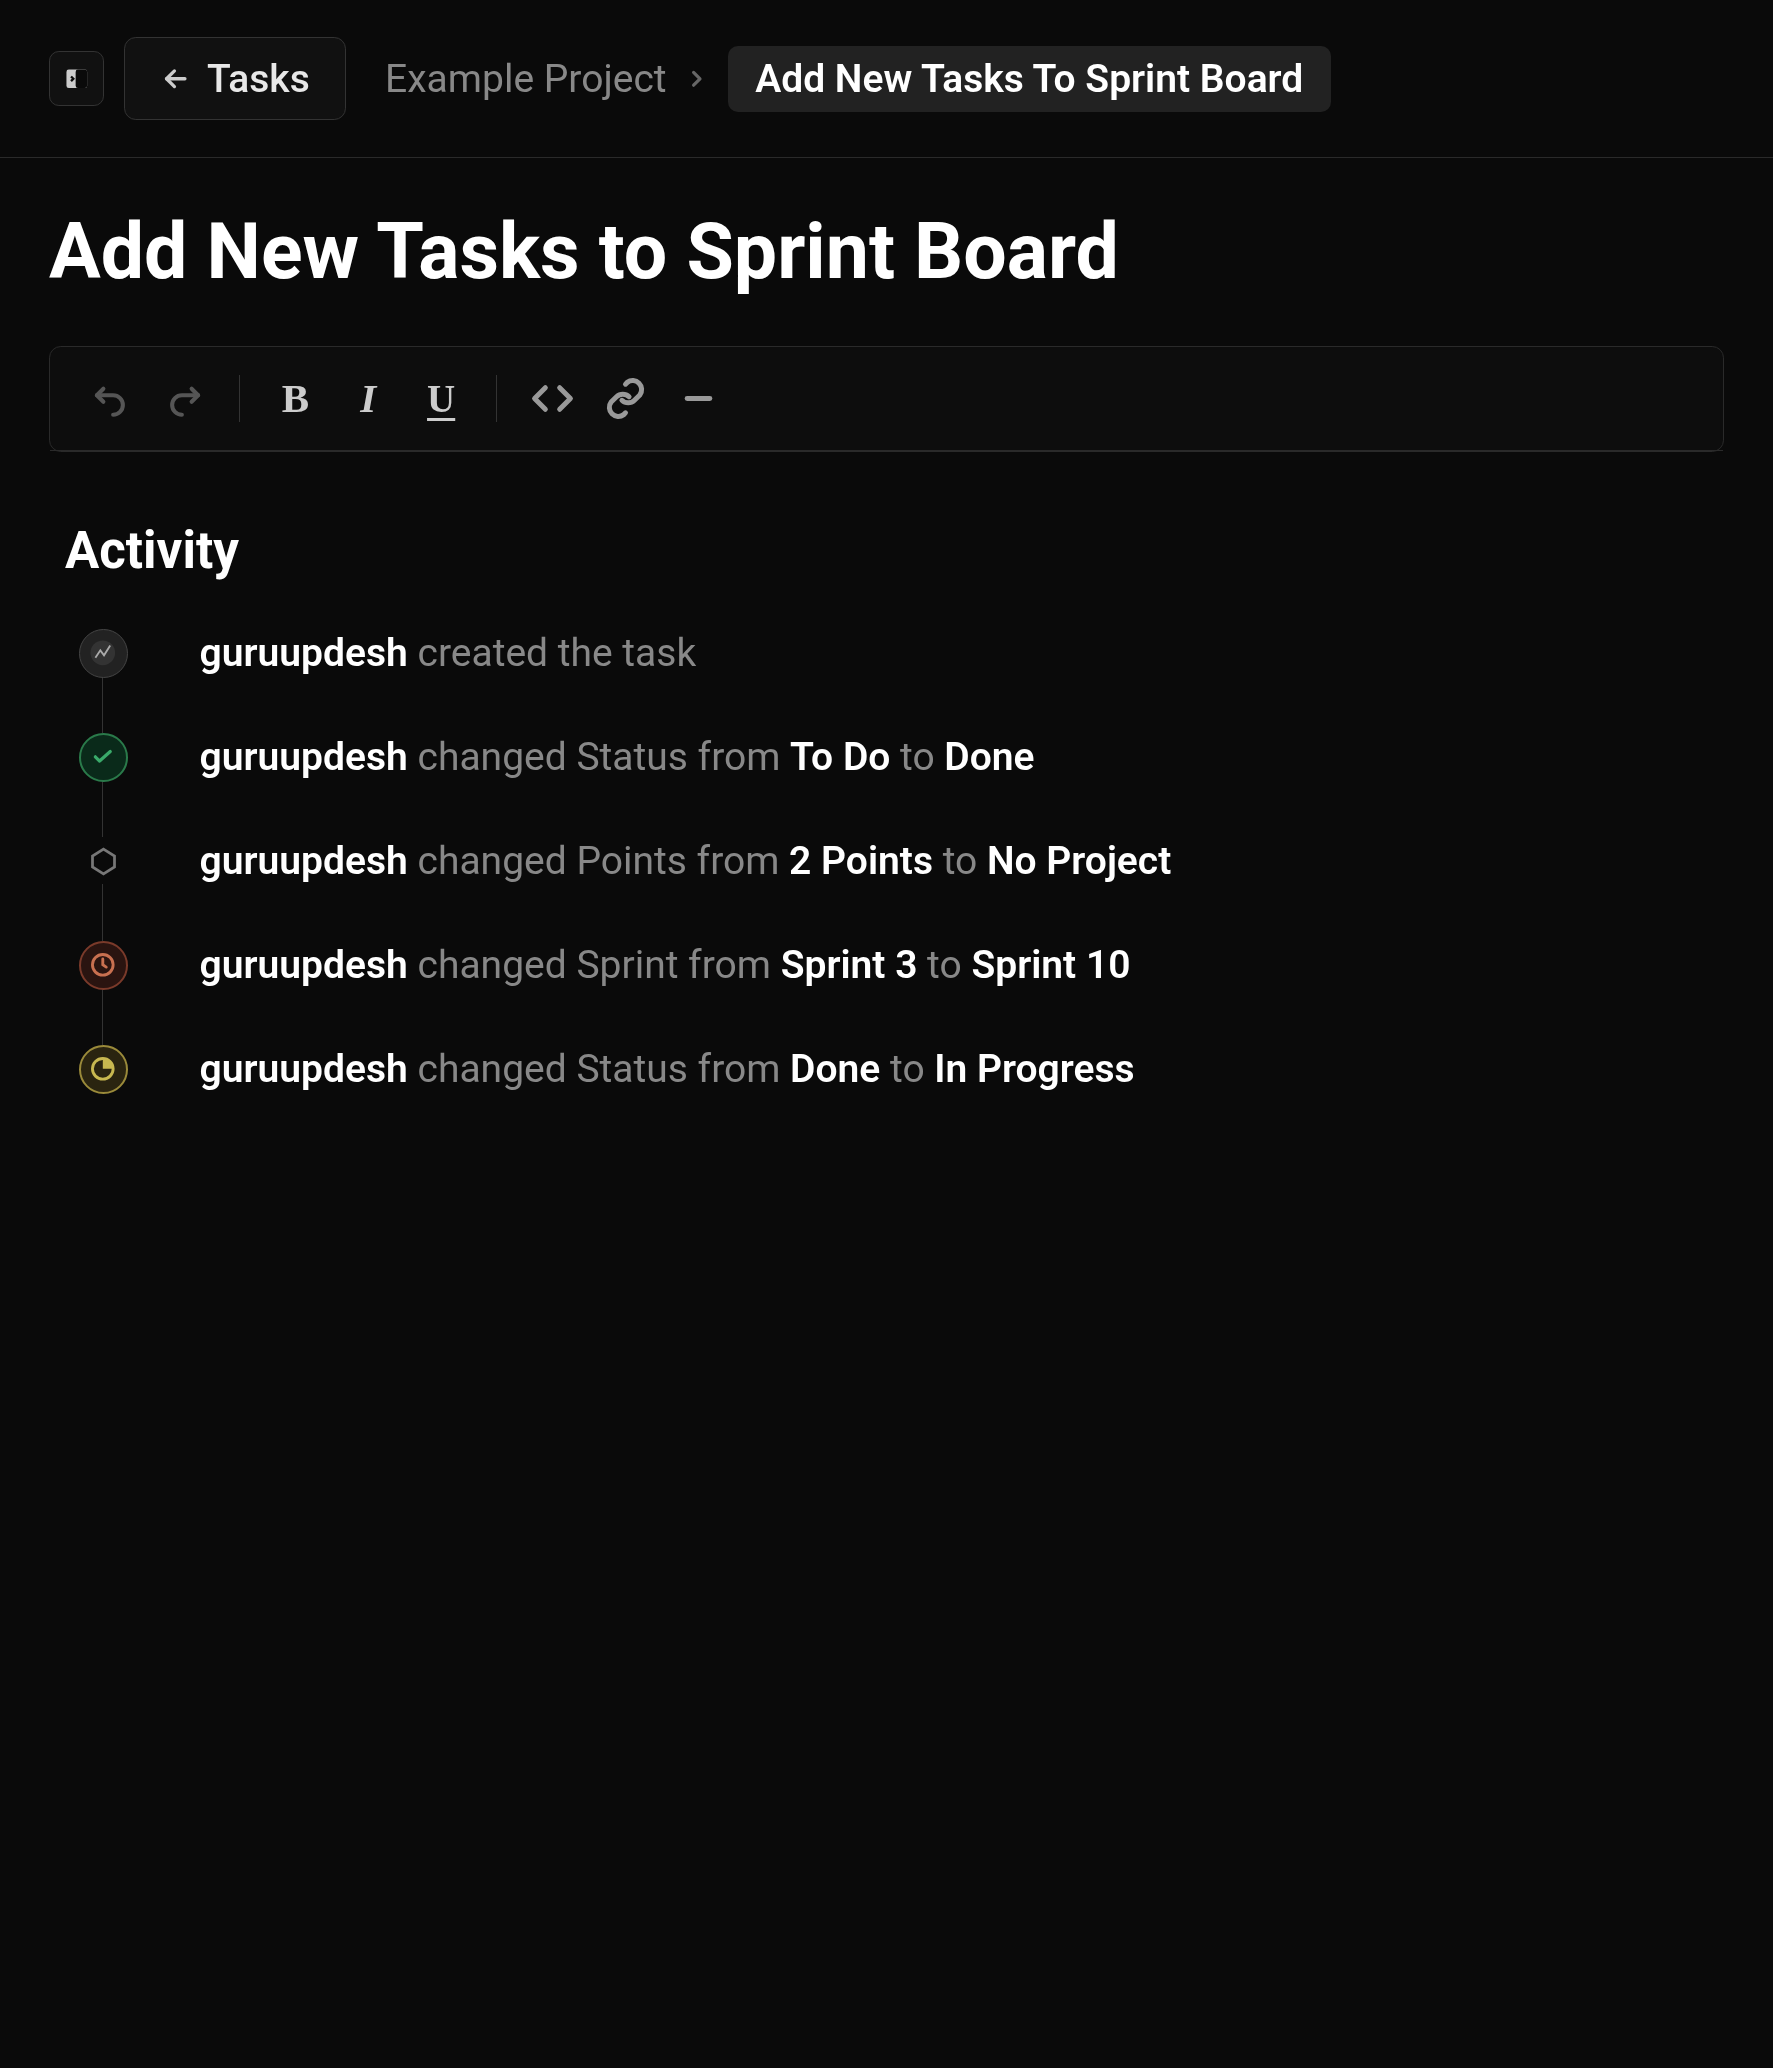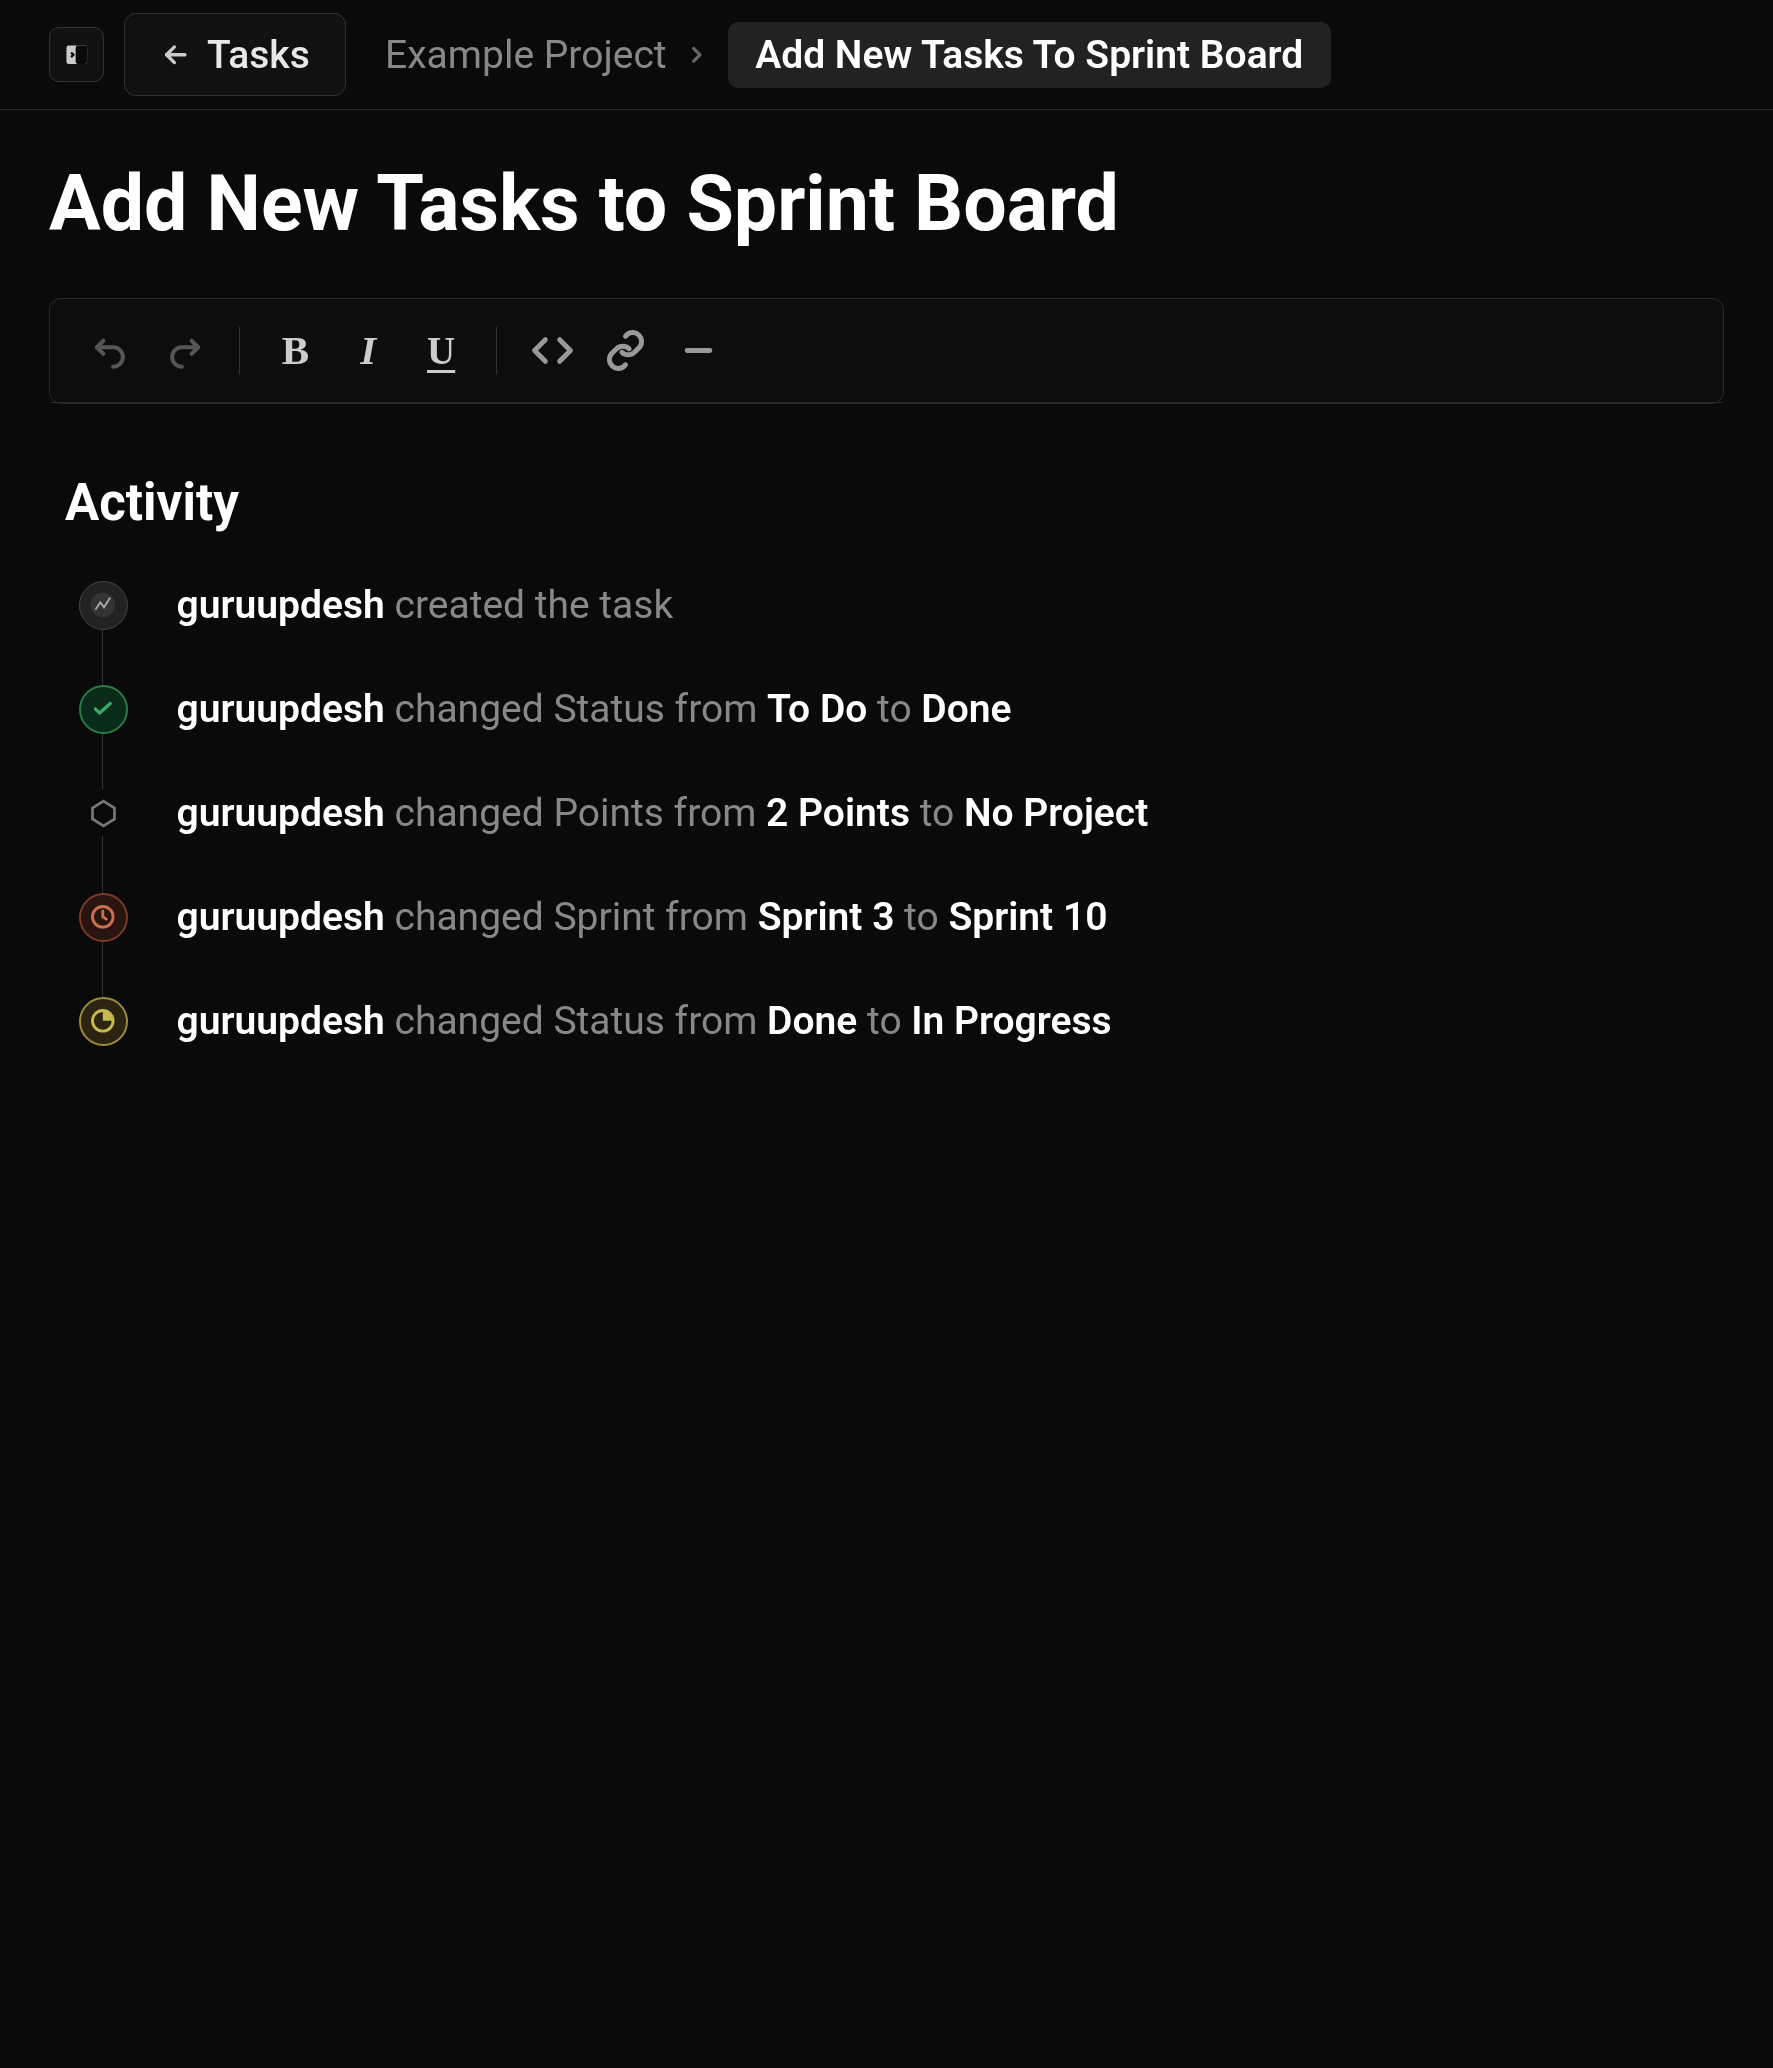--- a/index.html
+++ b/index.html
@@ -8,21 +8,21 @@
     color: #e8e8e8;
     font-family: -apple-system, BlinkMacSystemFont, "Segoe UI", Roboto, Helvetica, Arial, sans-serif;
     width: 1773px;
     height: 2069px;
     overflow: hidden;
   }
   .header {
     display: flex;
     align-items: center;
     gap: 19.7px;
-    padding: 13px 49px;
+    padding: 37px 49px;
     border-bottom: 1px solid #2a2a2a;
   }
   .collapse-btn {
     width: 55px;
     height: 55px;
     border: 1px solid #333;
     border-radius: 9.9px;
     background: #111;
     display: flex;
     align-items: center;
@@ -112,21 +112,21 @@
     color: #fff;
     margin-left: 16px;
   }
   .activity-list {
     padding-left: 29.6px;
     position: relative;
   }
   .activity-item {
     display: flex;
     align-items: center;
-    gap: 49px;
+    gap: 72px;
     margin-bottom: 55px;
     position: relative;
   }
   .activity-line {
     position: absolute;
     left: 23.6px;
     top: 47px;
     bottom: -55px;
     width: 1px;
     background: #333;

